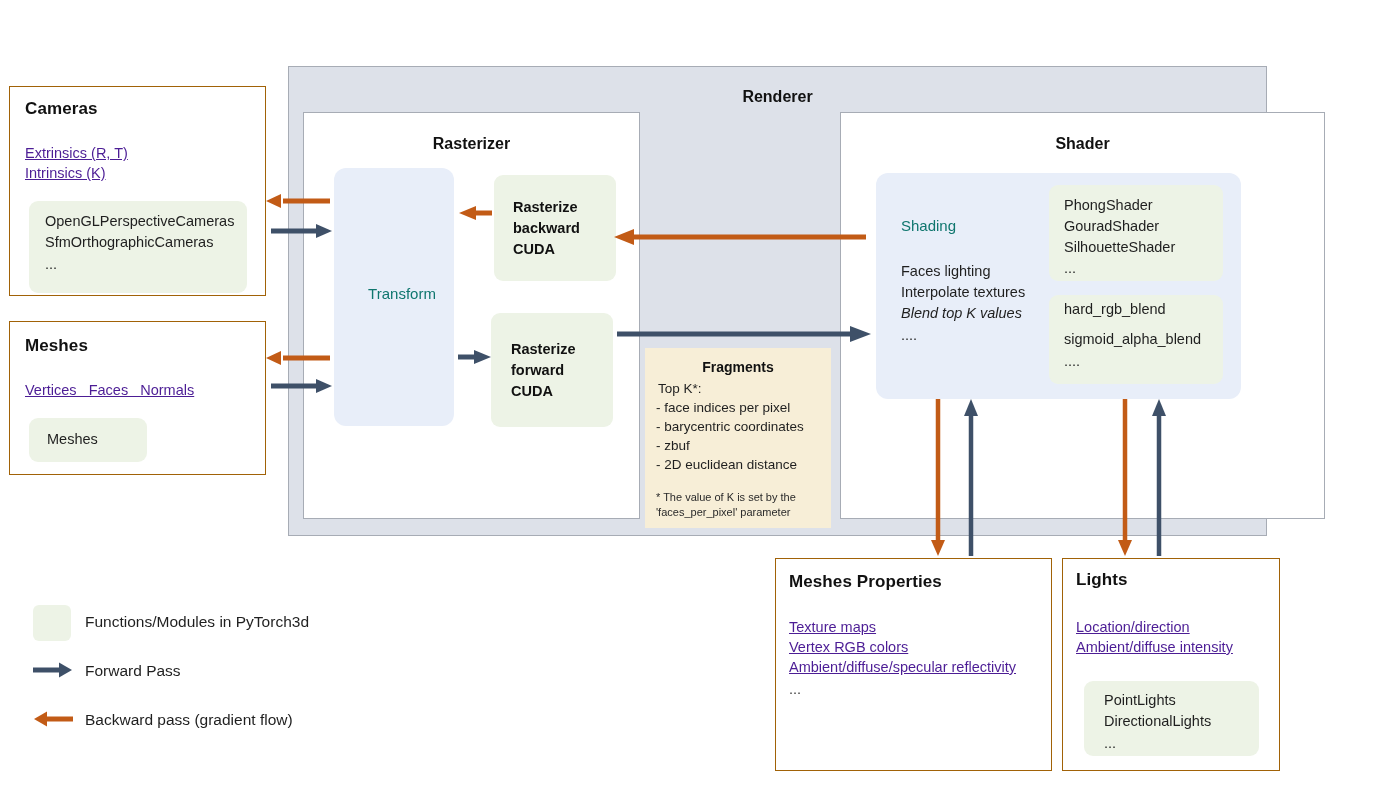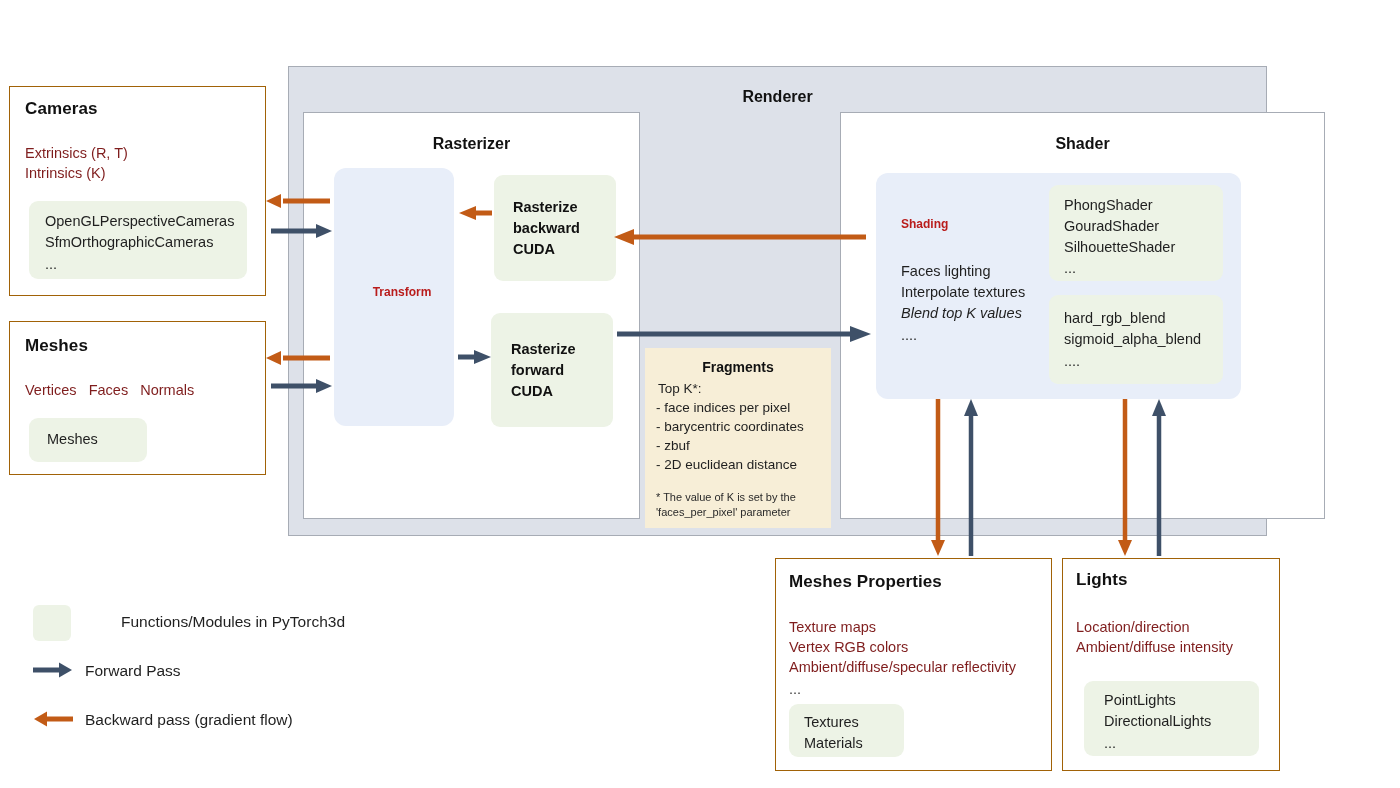--- a/index.html
+++ b/index.html
@@ -24,22 +24,23 @@
   }
   .card-title {
     font-weight: bold;
     font-size: 17px;
     color: #111111;
     letter-spacing: .1px;
   }
   .body-line {
     font-size: 14.5px;
     line-height: 20px;
-    color: #7f1d1d;
-    white-space: pre;
+    color: #4c1d95;
+    white-space: pre;
+    text-decoration: underline;
   }
   .ellipsis { font-size: 14.5px; line-height: 20px; color: #3a3a3a; }
 
   
   .chip-green {
     background: #edf3e6;
     border-radius: 9px;
   }
   .chip-blue {
     background: #e8eef9;
@@ -68,23 +69,23 @@
     color: #111111;
   }
   .subpanel-title {
     font-weight: bold;
     font-size: 16px;
     text-align: center;
     width: 100%;
     color: #111111;
   }
   .bold-label {
-    font-weight: bold;
-    font-size: 12px;
-    color: #b91c1c;
+    font-weight: normal;
+    font-size: 15px;
+    color: #0f766e;
   }
   .cuda-label {
     font-weight: bold;
     font-size: 14.5px;
     line-height: 21px;
     color: #111111;
     white-space: pre;
   }
 
   
@@ -125,21 +126,21 @@
     white-space: pre;
   }
 </style>
 </head>
 <body>
 
 <div class="abs card" style="left:9px; top:86px; width:257px; height:210px;">
   <div class="abs card-title" style="left:15px; top:12px;">Cameras</div>
   <div class="abs body-line" style="left:15px; top:56px;">Extrinsics (R, T)</div>
   <div class="abs body-line" style="left:15px; top:76px;">Intrinsics (K)</div>
-  <div class="abs chip-green" style="left:19px; top:114px; width:218px; height:78px;">
+  <div class="abs chip-green" style="left:19px; top:114px; width:218px; height:92px;">
     <div class="abs chip-text" style="left:16px; top:10px;">OpenGLPerspectiveCameras</div>
     <div class="abs chip-text" style="left:16px; top:31px;">SfmOrthographicCameras</div>
     <div class="abs chip-text" style="left:16px; top:53px;">...</div>
   </div>
 </div>
 
 <div class="abs card" style="left:9px; top:321px; width:257px; height:154px;">
   <div class="abs card-title" style="left:15px; top:14px;">Meshes</div>
   <div class="abs body-line" style="left:15px; top:58px;">Vertices   Faces   Normals</div>
   <div class="abs chip-green" style="left:19px; top:96px; width:118px; height:44px;">
@@ -193,53 +194,49 @@
     <div class="abs chip-text" style="left:25px; top:152px;">....</div>
 
     <div class="abs chip-green" style="left:173px; top:12px; width:174px; height:96px;">
       <div class="abs chip-text" style="left:15px; top:10px;">PhongShader</div>
       <div class="abs chip-text" style="left:15px; top:31px;">GouradShader</div>
       <div class="abs chip-text" style="left:15px; top:52px;">SilhouetteShader</div>
       <div class="abs chip-text" style="left:15px; top:73px;">...</div>
     </div>
 
     <div class="abs chip-green" style="left:173px; top:122px; width:174px; height:89px;">
-      <div class="abs chip-text" style="left:15px; top:13px;">hard_rgb_blend</div>
+      <div class="abs chip-text" style="left:15px; top:4px;">hard_rgb_blend</div>
       <div class="abs chip-text" style="left:15px; top:34px;">sigmoid_alpha_blend</div>
       <div class="abs chip-text" style="left:15px; top:56px;">....</div>
     </div>
   </div>
 </div>
 
 <div class="abs card" style="left:775px; top:558px; width:277px; height:213px;">
   <div class="abs card-title" style="left:13px; top:13px;">Meshes Properties</div>
   <div class="abs body-line" style="left:13px; top:58px;">Texture maps</div>
   <div class="abs body-line" style="left:13px; top:78px;">Vertex RGB colors</div>
   <div class="abs body-line" style="left:13px; top:98px;">Ambient/diffuse/specular reflectivity</div>
   <div class="abs ellipsis" style="left:13px; top:120px;">...</div>
-  <div class="abs chip-green" style="left:13px; top:145px; width:115px; height:53px;">
-    <div class="abs chip-text" style="left:15px; top:8px;">Textures</div>
-    <div class="abs chip-text" style="left:15px; top:29px;">Materials</div>
-  </div>
 </div>
 
 <div class="abs card" style="left:1062px; top:558px; width:218px; height:213px;">
   <div class="abs card-title" style="left:13px; top:11px;">Lights</div>
   <div class="abs body-line" style="left:13px; top:58px;">Location/direction</div>
   <div class="abs body-line" style="left:13px; top:78px;">Ambient/diffuse intensity</div>
   <div class="abs chip-green" style="left:21px; top:122px; width:175px; height:75px;">
     <div class="abs chip-text" style="left:20px; top:9px;">PointLights</div>
     <div class="abs chip-text" style="left:20px; top:30px;">DirectionalLights</div>
     <div class="abs chip-text" style="left:20px; top:52px;">...</div>
   </div>
 </div>
 
 <div class="abs" style="left:33px; top:601px; width:420px; height:150px;">
   <div class="abs legend-swatch" style="left:0px; top:4px; width:38px; height:36px;"></div>
-  <div class="abs legend-text" style="left:52px; top:12px;margin-left:36px;">Functions/Modules in PyTorch3d</div>
+  <div class="abs legend-text" style="left:52px; top:12px;">Functions/Modules in PyTorch3d</div>
 
   <svg class="abs" style="left:0px; top:58px; width:40px; height:22px;" viewBox="0 0 40 22">
     <line x1="0" y1="11" x2="28" y2="11" stroke="#3E5068" stroke-width="5"></line>
     <polygon points="26,3.5 39,11 26,18.5" fill="#3E5068"></polygon>
   </svg>
   <div class="abs legend-text" style="left:52px; top:61px;">Forward Pass</div>
 
   <svg class="abs" style="left:0px; top:107px; width:40px; height:22px;" viewBox="0 0 40 22">
     <line x1="12" y1="11" x2="40" y2="11" stroke="#C25B16" stroke-width="5"></line>
     <polygon points="14,3.5 1,11 14,18.5" fill="#C25B16"></polygon>

